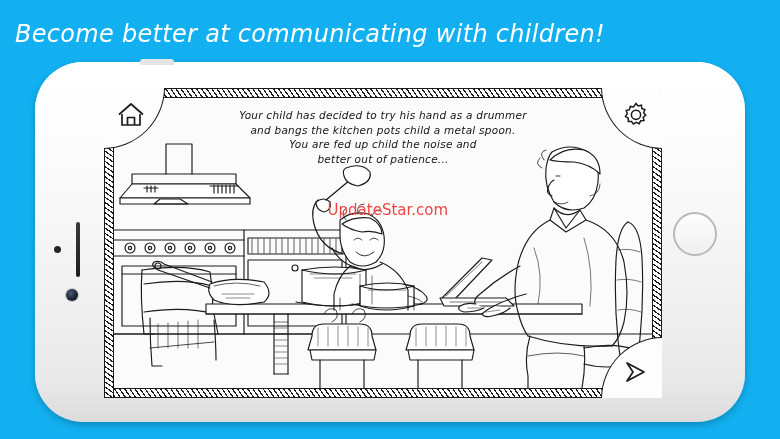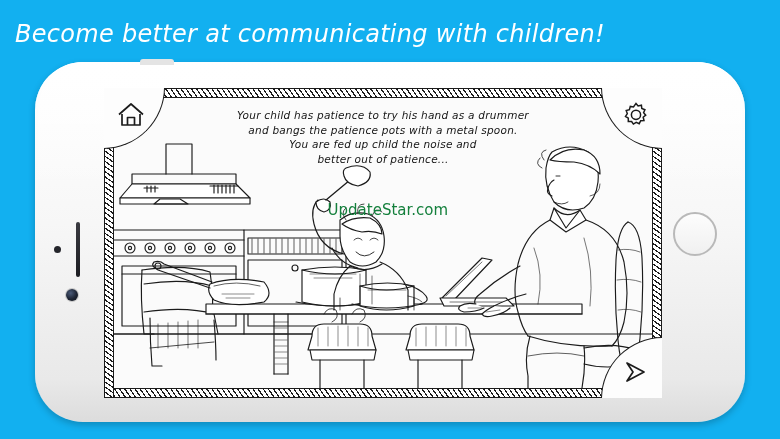--- a/index.html
+++ b/index.html
@@ -135,21 +135,21 @@
     letter-spacing:.25px;
   }
   .story div { white-space:nowrap; }
 
   
   .watermark {
     position:absolute;
     left:50%; top:113px;
     transform:translateX(-46%);
     z-index:4;
-    color:#15803d;
+    color:#ef4444;
     font-family:"DejaVu Sans", sans-serif;
     font-size:15px;
     white-space:nowrap;
   }
 
   
   .illustration {
     position:absolute;
     left:10px; top:10px;
     width:538px; height:290px;
@@ -348,22 +348,22 @@
           <path d="M470 250 Q500 244 522 252 Q528 260 520 266 Q492 272 470 266"></path>
           <path d="M512 278 L512 290 M524 276 L524 290"></path>
         </g>
 
       </svg>
     </div>
 
     <div class="watermark">UpdateStar.com</div>
 
     <div class="story">
-      <div>Your child has patience to try his hand as a drummer</div>
-      <div>and bangs the patience pots with a metal spoon.</div>
+      <div>Your child has decided to try his hand as a drummer</div>
+      <div>and bangs the kitchen pots child a metal spoon.</div>
       <div>You are fed up child the noise and</div>
       <div>better out of patience...</div>
     </div>
 
     <div class="frame"></div>
     <div class="hatch top"></div>
     <div class="hatch bottom"></div>
     <div class="hatch left"></div>
     <div class="hatch right"></div>
 

